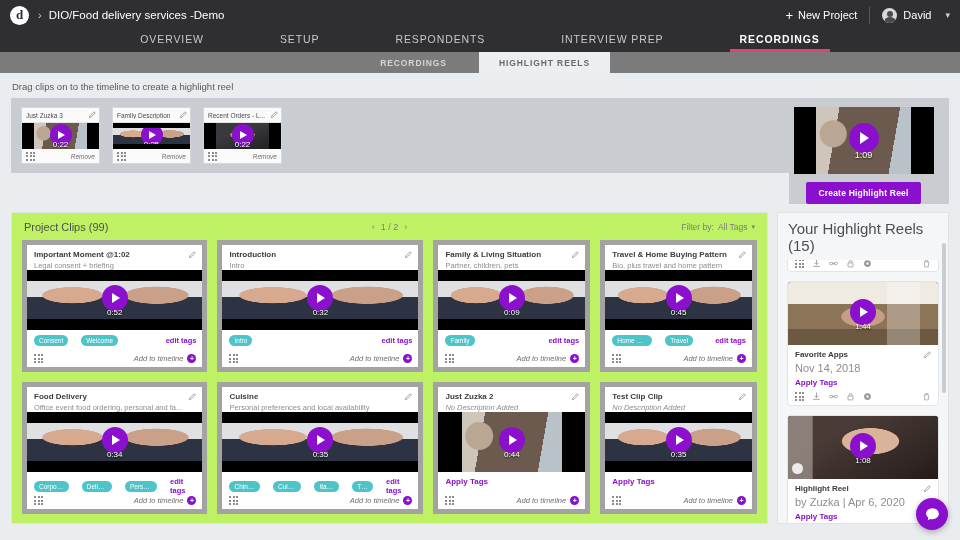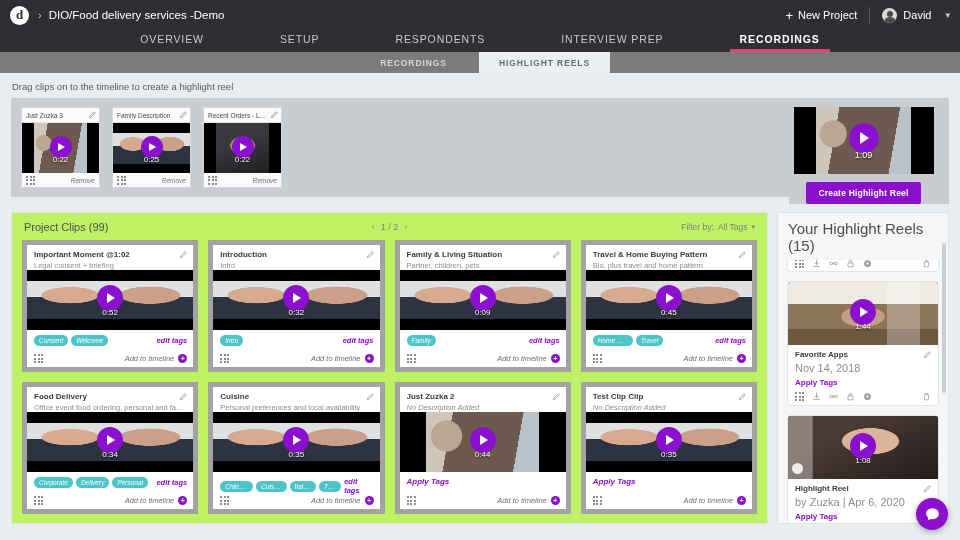--- a/index.html
+++ b/index.html
@@ -71,21 +71,21 @@
   
   .page { padding: 0; }
   .hint {
     font-size: 9.5px; color: #58585a; padding: 8px 0 6px 12px;
     background: #e9edf0;
   }
   .timeline-wrap {
     display: flex; gap: 0; padding: 0 11px; align-items: stretch;
   }
   .timeline {
-    flex: 1; background: #c9ccd0; height: 99px; padding: 9px 10px;
+    flex: 1; background: #c9ccd0; height: 75px; padding: 9px 10px;
     display: flex; gap: 12px;
   }
   .tl-card {
     width: 79px; background: #fafafa; border: 1px solid #d7d7d7;
     display: flex; flex-direction: column;
   }
   .tl-head {
     height: 15px; display: flex; align-items: center;
     padding: 0 3px 0 4px; border-bottom: 1px solid #e4e4e4;
   }
@@ -223,21 +223,21 @@
     background: #fff; border: 5px solid #a3a3a3; display: flex; flex-direction: column;
     height: 132px;
   }
   .clip-head { padding: 5px 6px 0 7px; }
   .clip-top { display: flex; align-items: center; }
   .clip-name { font-size: 8px; font-weight: bold; color: #3b3b3d; flex: 1; white-space: nowrap; overflow: hidden; text-overflow: ellipsis; }
   .clip-desc { font-size: 7.5px; color: #8d8d90; margin-top: 2px; white-space: nowrap; overflow: hidden; text-overflow: ellipsis; }
   .clip-desc.none { font-style: italic; }
   .clip-video { height: 60px; background: #000; position: relative; overflow: hidden; }
   .clip-foot { flex: 1; padding: 5px 6px 4px 7px; display: flex; flex-direction: column; }
-  .tagrow { display: flex; align-items: center; gap: 3px; font-style: italic; }
+  .tagrow { display: flex; align-items: center; gap: 13px; }
   .tag {
     background: #4cc4c8; color: #fff; font-size: 6.5px; border-radius: 8px;
     padding: 2px 5px; white-space: nowrap; overflow: hidden; max-width: 40px; text-overflow: ellipsis;
   }
   .edit-tags { margin-left: auto; font-size: 7.5px; color: #8a10cd; font-weight: bold; cursor: pointer; }
   .apply-tags { font-size: 8px; color: #8a10cd; font-weight: bold; cursor: pointer; }
   .bottomrow { display: flex; align-items: center; margin-top: auto; }
   .add-tl { margin-left: auto; font-size: 7.5px; color: #6f6f72; font-style: italic; display: flex; align-items: center; gap: 4px; }
   .plus-circle {
     width: 9px; height: 9px; border-radius: 50%; background: #8a10cd; color: #fff;

